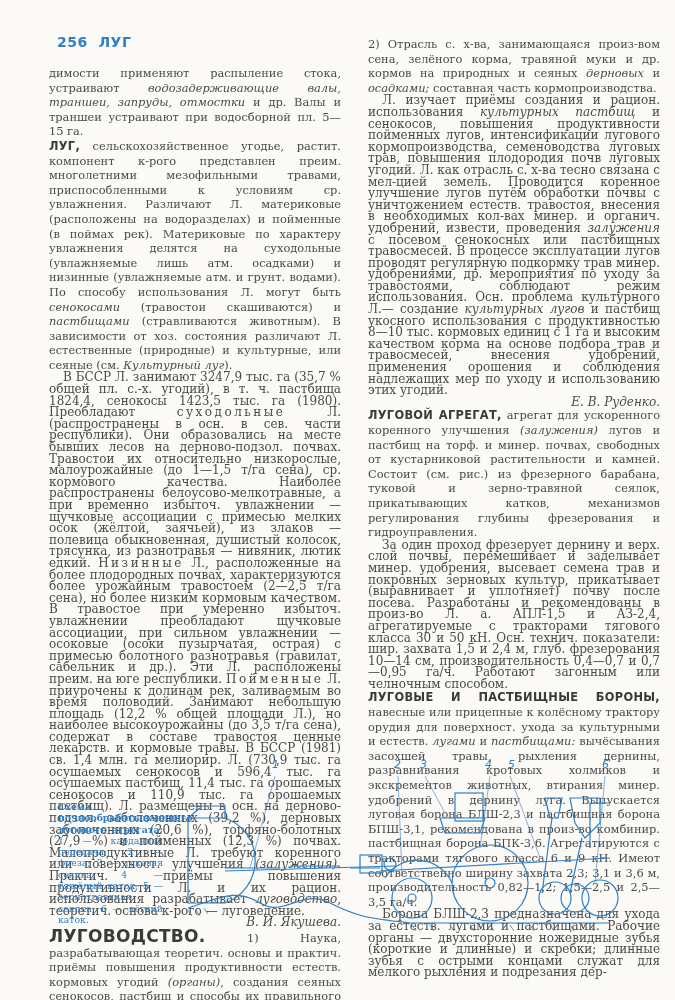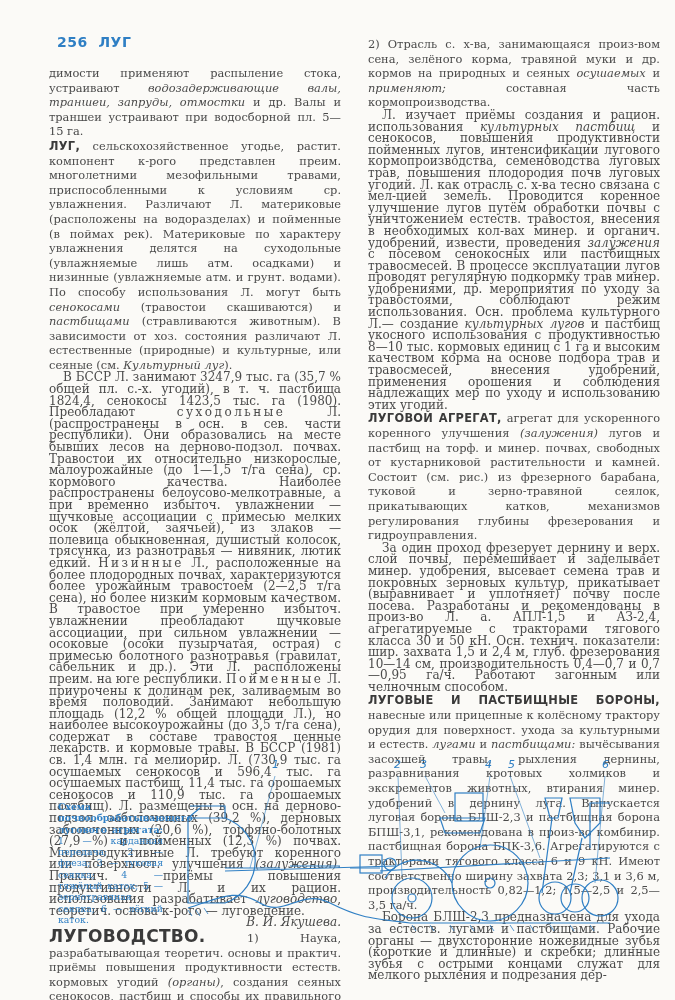--- a/index.html
+++ b/index.html
@@ -48,23 +48,24 @@
   <p class="big"><span class="hw">ЛУГ,</span><span> сельскохозяйственное угодье, растит. компонент к-рого представлен преим. многолетними мезофильными травами, приспособленными к условиям ср. увлажнения. Различают Л. материковые (расположены на водоразделах) и пойменные (в поймах рек). Материковые по характеру увлажнения делятся на суходольные (увлажняемые лишь атм. осадками) и низинные (увлажняемые атм. и грунт. водами). По способу использования Л. могут быть </span><span class="it">сенокосами</span><span> (травостои скашиваются) и </span><span class="it">пастбищами</span><span> (стравливаются животным). В зависимости от хоз. состояния различают Л. естественные (природные) и культурные, или сеяные (см. </span><span class="it">Культурный луг</span><span>).</span></p>
 
   <div class="small">
     <p><span>В БССР Л. занимают 3247,9 тыс. га (35,7 % общей пл. с.-х. угодий), в т. ч. пастбища 1824,4, сенокосы 1423,5 тыс. га (1980). Преобладают </span><span class="sp">суходольные</span><span> Л. (распространены в осн. в сев. части республики). Они образовались на месте бывших лесов на дерново-подзол. почвах. Травостои их относительно низкорослые, малоурожайные (до 1—1,5 т/га сена), ср. кормового качества. Наиболее распространены белоусово-мелкотравные, а при временно избыточ. увлажнении — щучковые ассоциации с примесью мелких осок (жёлтой, заячьей), из злаков — полевица обыкновенная, душистый колосок, трясунка, из разнотравья — нивяник, лютик едкий. </span><span class="sp">Низинные</span><span> Л., расположенные на более плодородных почвах, характеризуются более урожайным травостоем (2—2,5 т/га сена), но более низким кормовым качеством. В травостое при умеренно избыточ. увлажнении преобладают щучковые ассоциации, при сильном увлажнении — осоковые (осоки пузырчатая, острая) с примесью болотного разнотравья (гравилат, сабельник и др.). Эти Л. расположены преим. на юге республики. </span><span class="sp">Пойменные</span><span> Л. приурочены к долинам рек, заливаемым во время половодий. Занимают небольшую площадь (12,2 % общей площади Л.), но наиболее высокоурожайны (до 3,5 т/га сена), содержат в составе травостоя ценные лекарств. и кормовые травы. В БССР (1981) св. 1,4 млн. га мелиорир. Л. (730,9 тыс. га осушаемых сенокосов и 596,4 тыс. га осушаемых пастбищ, 11,4 тыс. га орошаемых сенокосов и 110,9 тыс. га орошаемых пастбищ). Л. размещены в осн. на дерново-подзол. заболоченных (39,2 %), дерновых заболоченных (20,6 %), торфяно-болотных (27,9 %) и пойменных (12,3 %) почвах. Малопродуктивные Л. требуют коренного или поверхност. улучшения </span><span class="it">(залужения)</span><span>. Практич. приёмы повышения продуктивности Л. и их рацион. использования разрабатывает </span><span class="it">луговодство</span><span>, теоретич. основа к-рого — луговедение.</span> <span class="author-inline">В. И. Якушева.</span></p>
   </div>
 
   <p class="big" style="clear:both;"><span class="hw" style="font-size:17px">ЛУГОВОДСТВО.</span><span> 1) Наука, разрабатывающая теоретич. основы и практич. приёмы повышения продуктивности естеств. кормовых угодий </span><span class="it">(органы)</span><span>, создания сеяных сенокосов, пастбищ и способы их правильного использования.</span></p>
 </div>
 
 <div class="col right">
-  <p class="big"><span>2) Отрасль с. х-ва, занимающаяся произ-вом сена, зелёного корма, травяной муки и др. кормов на природных и сеяных </span><span class="it">осушаемых</span><span> и </span><span class="it">применяют;</span><span> составная часть кормопроизводства.</span></p>
+  <p class="big"><span>2) Отрасль с. х-ва, занимающаяся произ-вом сена, зелёного корма, травяной муки и др. кормов на природных и сеяных </span><span class="it">дерновых</span><span> и </span><span class="it">осадками;</span><span> составная часть кормопроизводства.</span></p>
   <div class="small">
     <p><span>Л. изучает приёмы создания и рацион. использования </span><span class="it">культурных пастбищ</span><span> и сенокосов, повышения продуктивности пойменных лугов, интенсификации лугового кормопроизводства, семеноводства луговых трав, повышения плодородия почв луговых угодий. Л. как отрасль с. х-ва тесно связана с мел-цией земель. Проводится коренное улучшение лугов путём обработки почвы с уничтожением естеств. травостоя, внесения в необходимых кол-вах минер. и органич. удобрений, извести, проведения </span><span class="it">залужения</span><span> с посевом сенокосных или пастбищных травосмесей. В процессе эксплуатации лугов проводят регулярную подкормку трав минер. удобрениями, др. мероприятия по уходу за травостоями, соблюдают режим использования. Осн. проблема культурного Л.— создание </span><span class="it">культурных лугов</span><span> и пастбищ укосного использования с продуктивностью 8—10 тыс. кормовых единиц с 1 га и высоким качеством корма на основе подбора трав и травосмесей, внесения удобрений, применения орошения и соблюдения надлежащих мер по уходу и использованию этих угодий.</span></p>
+    <span class="author">Е. В. Руденко.</span>
   </div>
 
   <p class="big"><span class="hw">ЛУГОВОЙ АГРЕГАТ,</span><span> агрегат для ускоренного коренного улучшения </span><span class="it">(залужения)</span><span> лугов и пастбищ на торф. и минер. почвах, свободных от кустарниковой растительности и камней. Состоит (см. рис.) из фрезерного барабана, туковой и зерно-травяной сеялок, прикатывающих катков, механизмов регулирования глубины фрезерования и гидроуправления.</span></p>
   <div class="small">
     <p>За один проход фрезерует дернину и верх. слой почвы, перемешивает и заделывает минер. удобрения, высевает семена трав и покровных зерновых культур, прикатывает (выравнивает и уплотняет) почву после посева. Разработаны и рекомендованы в произ-во Л. а. АПЛ-1,5 и АЗ-2,4, агрегатируемые с тракторами тягового класса 30 и 50 кН. Осн. технич. показатели: шир. захвата 1,5 и 2,4 м, глуб. фрезерования 10—14 см, производительность 0,4—0,7 и 0,7—0,95 га/ч. Работают загонным или челночным способом.</p>
   </div>
 
   <p class="big"><span class="hw">ЛУГОВЫЕ И ПАСТБИЩНЫЕ БОРОНЫ,</span><span> навесные или прицепные к колёсному трактору орудия для поверхност. ухода за культурными и естеств. </span><span class="it">лугами</span><span> и </span><span class="it">пастбищами:</span><span> вычёсывания засохшей травы, рыхления дернины, разравнивания кротовых холмиков и экскрементов животных, втирания минер. удобрений в дернину луга. Выпускается луговая борона БЛШ-2,3 и пастбищная борона БПШ-3,1, рекомендована в произ-во комбинир. пастбищная борона БПК-3,6. Агрегатируются с тракторами тягового класса 6 и 9 кН. Имеют соответственно ширину захвата 2,3; 3,1 и 3,6 м, производительность 0,82—1,2; 1,5—2,5 и 2,5—3,5 га/ч.</span></p>
   <div class="small">
     <p>Борона БЛШ-2,3 предназначена для ухода за естеств. лугами и пастбищами. Рабочие органы — двухсторонние ножевидные зубья (короткие и длинные) и скребки; длинные зубья с острыми концами служат для мелкого рыхления и подрезания дер-</p>

